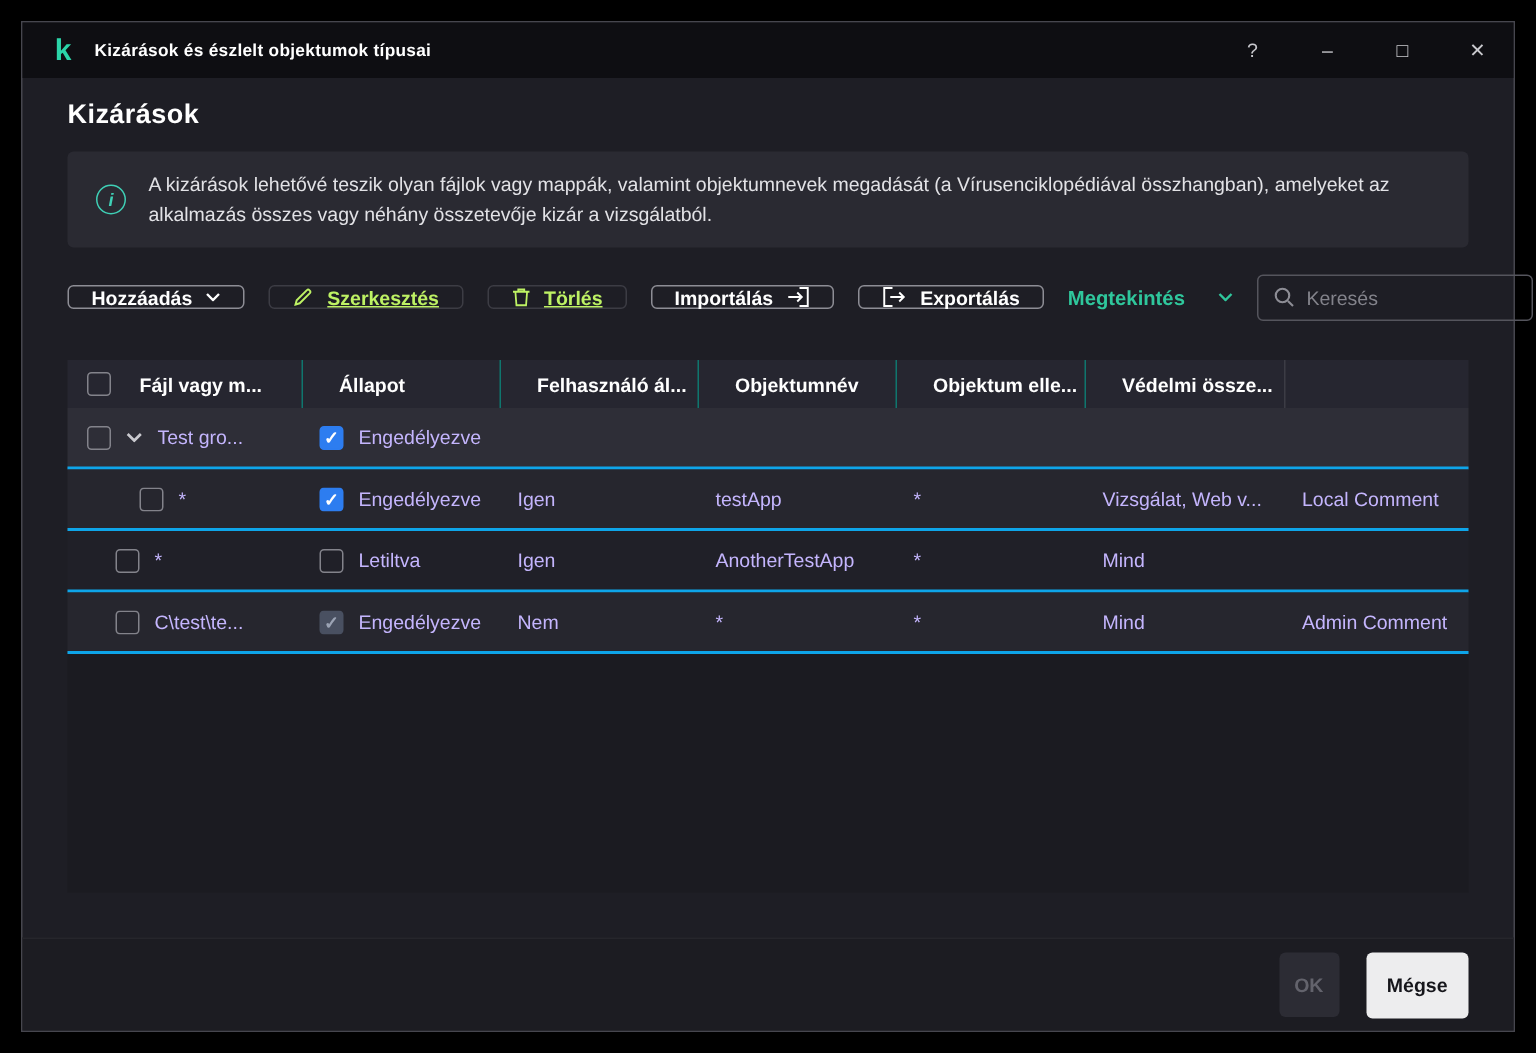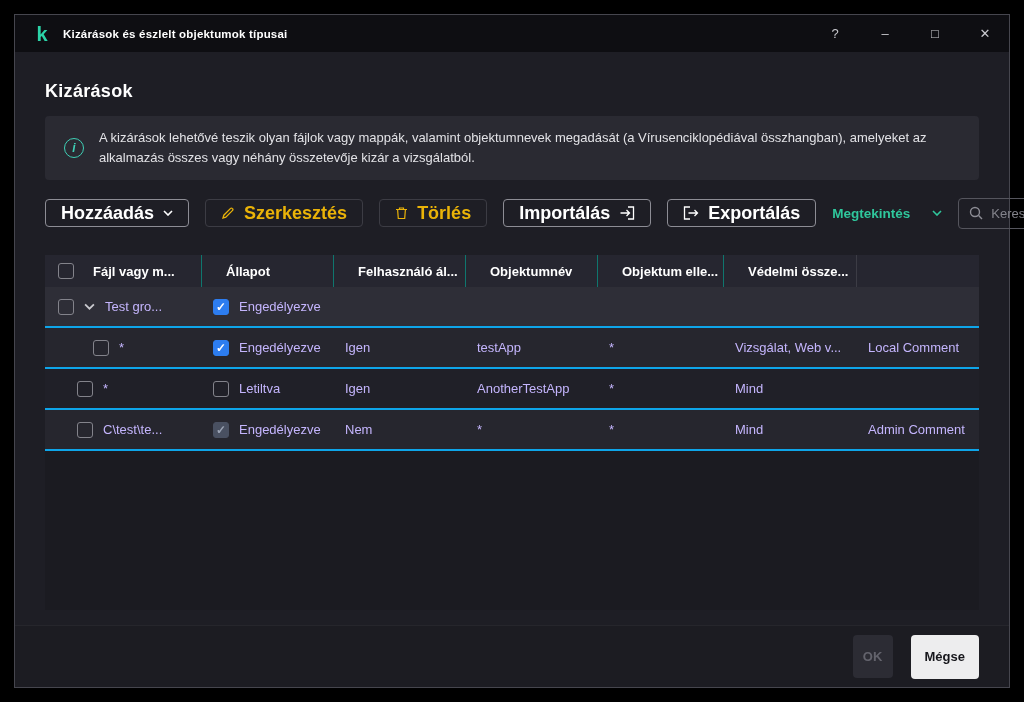--- a/index.html
+++ b/index.html
@@ -24,41 +24,41 @@
     width:22px; height:22px; display:flex; align-items:center; justify-content:center;
     color:#2bd4a8; font-weight:800; font-size:20px; line-height:1;
   }
   .win-title { color:#fff; font-size:11.5px; font-weight:700; margin-left:10px; letter-spacing:.2px; }
   .win-controls { margin-left:auto; display:flex; align-items:center; gap:34px; }
   .ctl {
     color:#c9c9ce; font-size:13px; width:16px; text-align:center; cursor:pointer;
     user-select:none;
   }
   
-  .content { flex:1 1 auto; padding:0 30px; display:flex; flex-direction:column;justify-content:center; }
+  .content { flex:1 1 auto; padding:0 30px; display:flex; flex-direction:column; }
   h1.page-title { margin-top:14px; color:#fff; font-size:18px; font-weight:700; letter-spacing:.3px; }
   .banner {
     margin-top:14px; background:#2a2a32; border-radius:4px;
     display:flex; align-items:center; gap:15px; padding:12px 19px; min-height:62px;
   }
   .info-icon {
     flex:0 0 20px; width:20px; height:20px; border:1.5px solid #3fd0b6; border-radius:50%;
     color:#3fd0b6; display:flex; align-items:center; justify-content:center;
     font-size:12px; font-weight:700; font-style:italic;
   }
   .banner-text { color:#e2e2e6; font-size:13px; line-height:1.55; max-width:880px; }
   
   .toolbar { margin-top:17px; display:flex; align-items:center; gap:16px; height:32px; }
   .btn {
-    height:28px; display:inline-flex; align-items:center; gap:9px; padding:0 15px;
+    height:16px; display:inline-flex; align-items:center; gap:9px; padding:0 15px;
     background:transparent; border:1px solid #8d8d95; border-radius:4px;
-    color:#fff; font-size:18px; font-weight:700; cursor:pointer; font-family:inherit;
+    color:#fff; font-size:13px; font-weight:700; cursor:pointer; font-family:inherit;
     white-space:nowrap;
   }
-  .btn.disabled { border-color:#3c3c44; color:#eab308; cursor:default; }
+  .btn.disabled { border-color:#3c3c44; color:#bef264; cursor:default;text-decoration:underline; }
   .btn svg { display:block; }
   .link-btn {
     display:inline-flex; align-items:center; gap:22px;
     color:#2fc79c; font-size:13.5px; font-weight:700; cursor:pointer;
     margin-left:auto; white-space:nowrap;
   }
   .search {
     width:184px; height:31px; border:1px solid #55555d; border-radius:4px;
     display:flex; align-items:center; gap:8px; padding:0 10px; background:transparent;
   }

